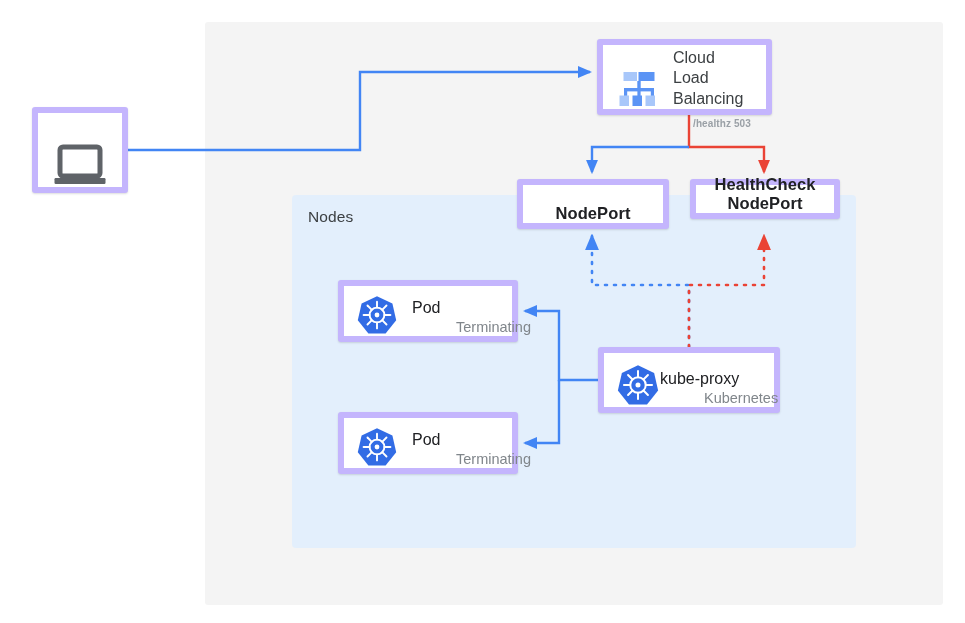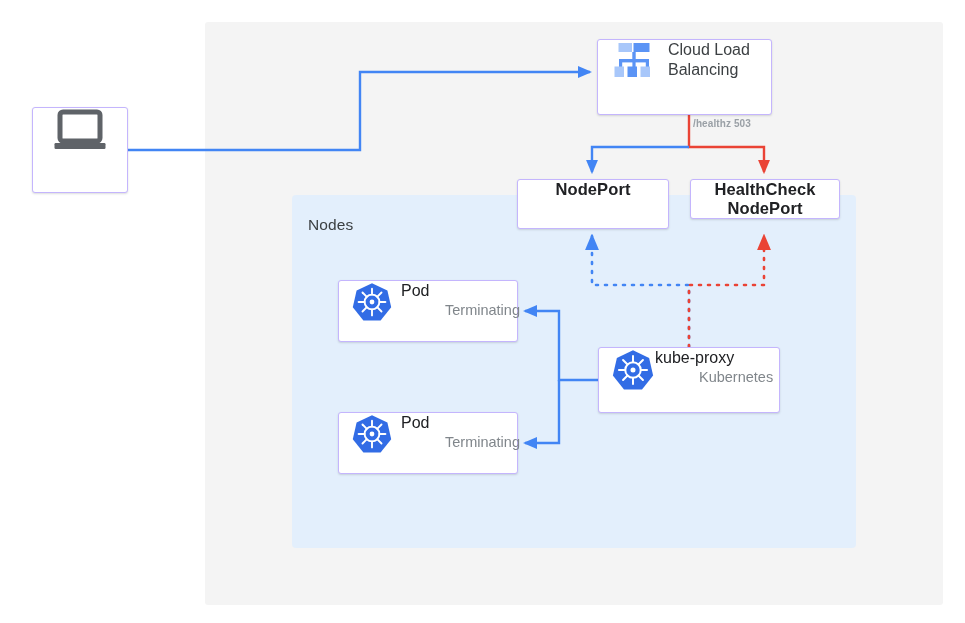--- a/index.html
+++ b/index.html
@@ -35,37 +35,37 @@
     top: 195px;
     width: 564px;
     height: 353px;
     background: #e3effc;
     border-radius: 4px;
   }
 
   .nodes-label {
     position: absolute;
     left: 308px;
-    top: 216px;
+    top: 208px;
     font-size: 15.5px;
     color: #3c4043;
     letter-spacing: 0.1px;
     white-space: nowrap;
   }
 
   
   .card {
     position: absolute;
     background: #ffffff;
-    border: 1px solid #c4b5fd;
+    border: 6px solid #c4b5fd;
     border-radius: 3px;
     box-shadow: 0 1px 2px rgba(60,64,67,0.18);
     box-sizing: border-box;
     display: flex;
-    align-items: flex-start;
+    align-items: flex-end;
   }
 
   
   .client-box {
     left: 32px;
     top: 107px;
     width: 96px;
     height: 86px;
     justify-content: center;
   }
@@ -97,21 +97,21 @@
     height: 40px;
     justify-content: center;
   }
 
   
   .pod-box {
     left: 338px;
     width: 180px;
     height: 62px;
     padding: 0 12px;
-    gap: 8px;
+    gap: 14px;
   }
   .pod-box-1 { top: 280px; }
   .pod-box-2 { top: 412px; }
 
   
   .kubeproxy-box {
     left: 598px;
     top: 347px;
     width: 182px;
     height: 66px;

